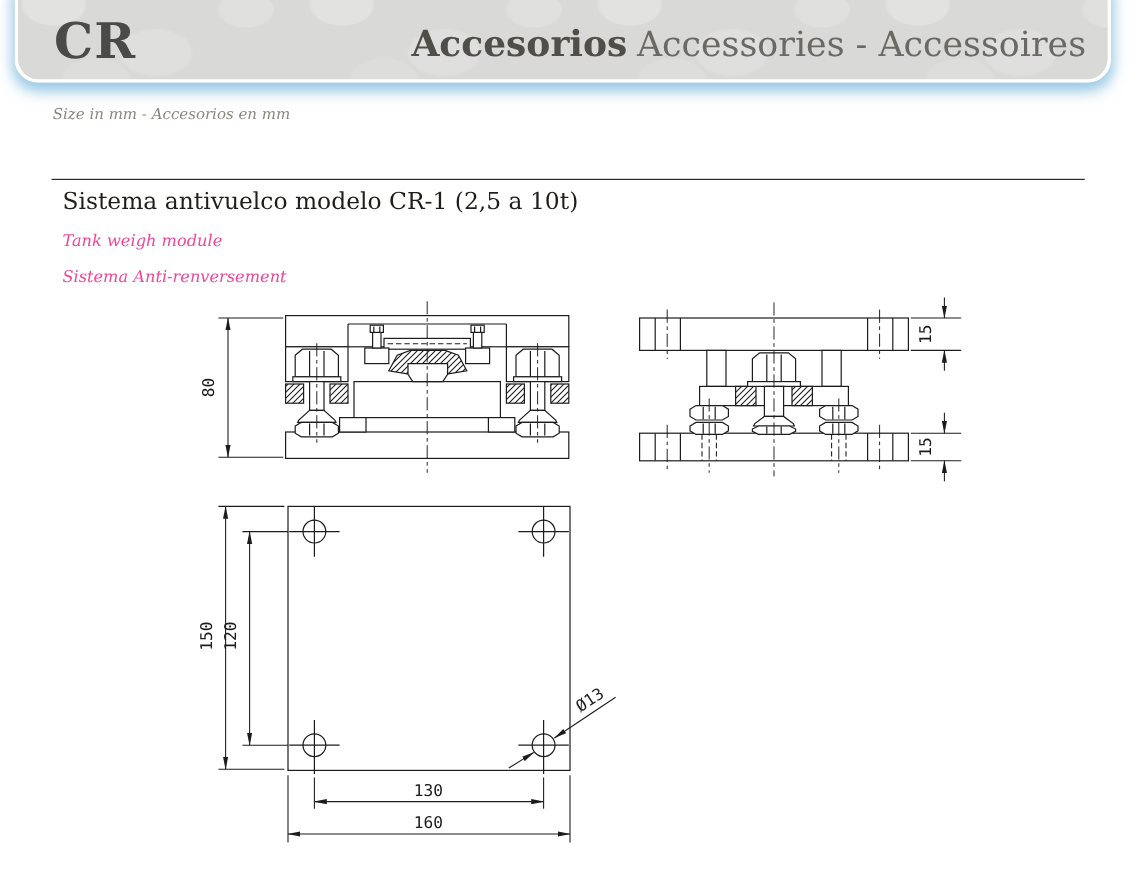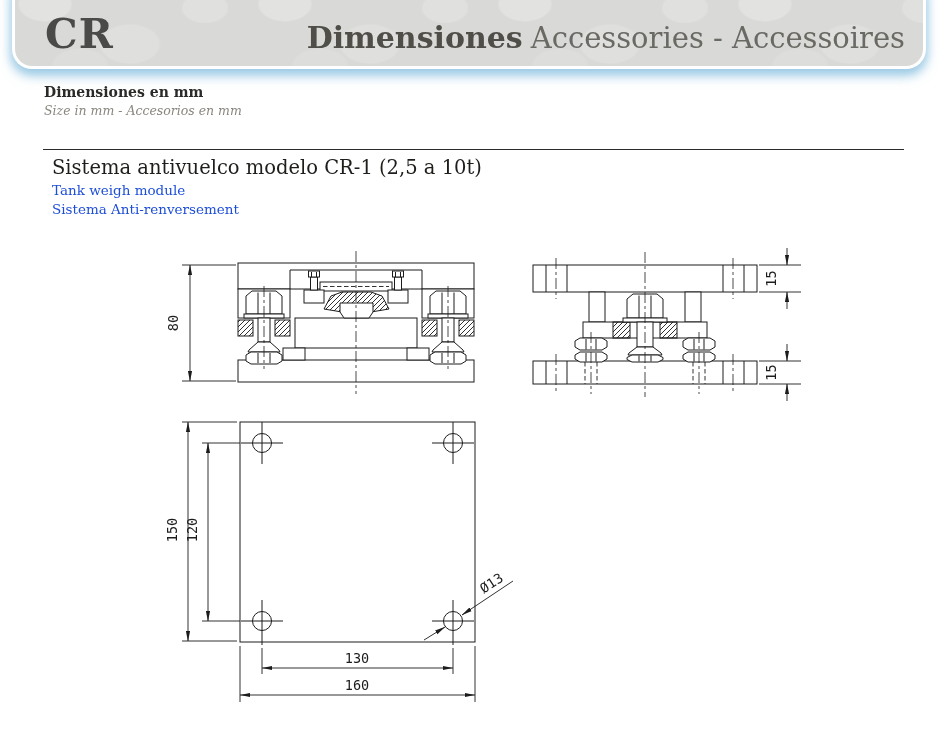--- a/index.html
+++ b/index.html
@@ -25,46 +25,45 @@
   .t-es{font-size:30px;font-weight:bold;color:#504e49;}
   .t-xl{font-size:29px;color:#6b6964;margin-left:8px;}
 
   
   .units{position:absolute;left:44px;top:84px;}
   .units-primary{font-size:14px;font-weight:bold;color:#2a2a28;}
   .units-secondary{font-size:12.5px;font-style:italic;color:#8a867f;margin-top:3px;}
   .rule{position:absolute;left:43px;top:149px;width:861px;height:1px;background:#2b2b2b;}
   .section{position:absolute;left:52px;top:156px;}
   .section-title{font-size:19.5px;color:#201e1b;}
-  .section-sub{font-size:13.5px;color:#1d4ed8;margin-top:3px;}
+  .section-sub{font-size:13.5px;font-style:italic;color:#ec4899;margin-top:14px;}
 
   
   svg.drawing{position:absolute;left:0;top:0;width:949px;height:731px;}
   .ln{stroke:#1c1c1c;stroke-width:1;fill:none;}
   .wf{stroke:#1c1c1c;stroke-width:1;fill:#ffffff;}
   .hf{stroke:#1c1c1c;stroke-width:1;fill:url(#h);}
   .cl{stroke:#1c1c1c;stroke-width:0.8;fill:none;stroke-dasharray:11 3 3 3;}
   .hid{stroke:#1c1c1c;stroke-width:0.9;fill:none;stroke-dasharray:4.5 2.5;}
   .dln{stroke:#1c1c1c;stroke-width:0.9;fill:none;}
   .dim{font-family:"DejaVu Sans Mono", monospace;font-size:13.5px;fill:#1c1c1c;}
 </style>
 </head>
 <body>
 
 <div class="page">
 
   <header class="hdr">
     <div class="hdr-code">CR</div>
     <div class="hdr-title">
-      <span class="t-es">Dimensiones</span><span class="t-xl">Accessories - Accessoires</span>
+      <span class="t-es">Accesorios</span><span class="t-xl">Accessories - Accessoires</span>
     </div>
   </header>
 
   <div class="units">
-    <div class="units-primary">Dimensiones en mm</div>
     <div class="units-secondary">Size in mm  -  Accesorios en mm</div>
   </div>
 
   <div class="rule"></div>
 
   <div class="section">
     <div class="section-title">Sistema antivuelco modelo CR-1 (2,5 a 10t)</div>
     <div class="section-sub">Tank weigh module</div>
     <div class="section-sub">Sistema Anti-renversement</div>
   </div>

